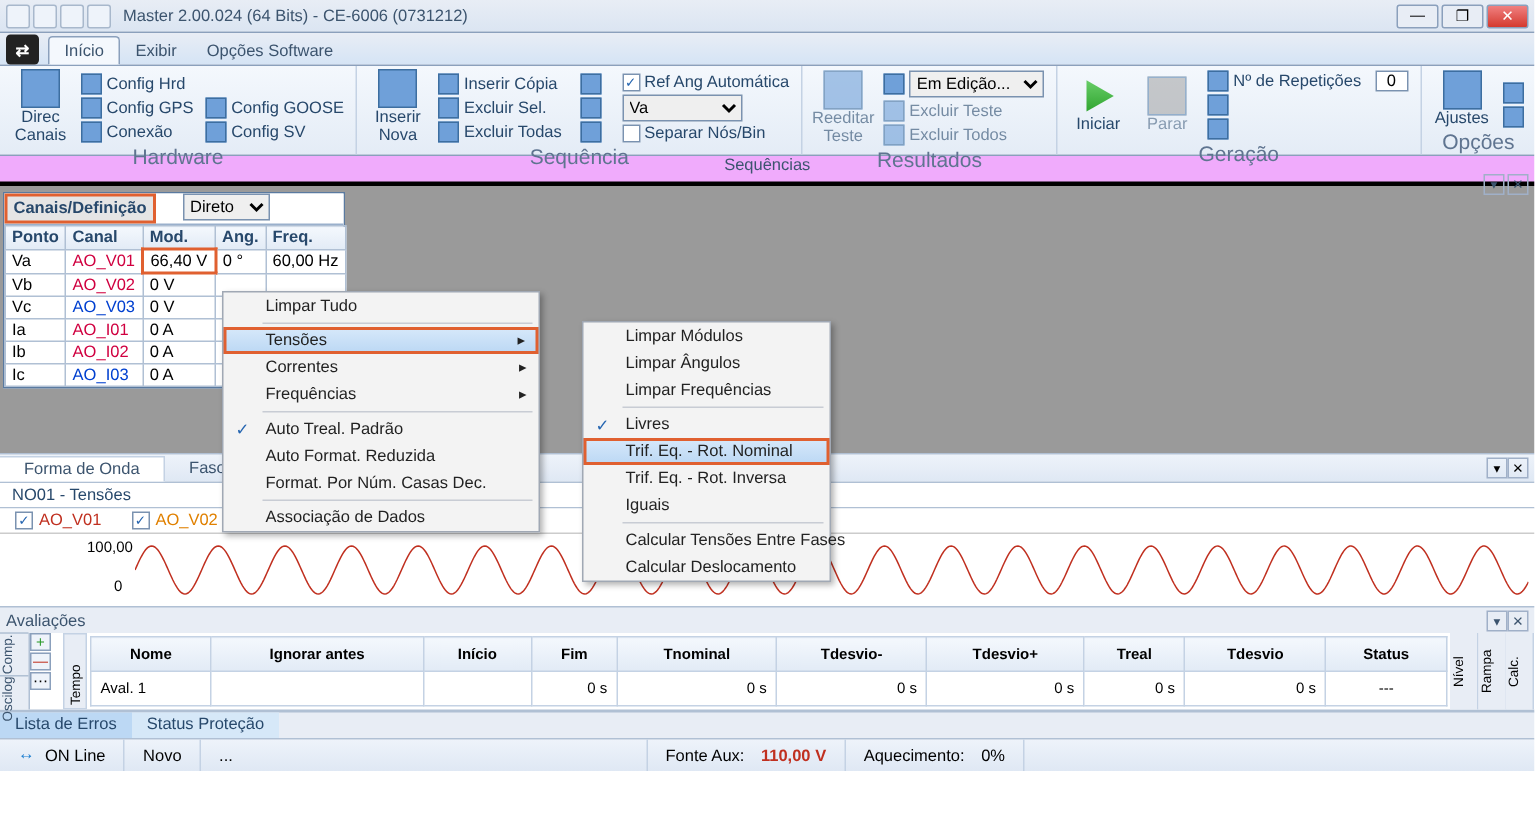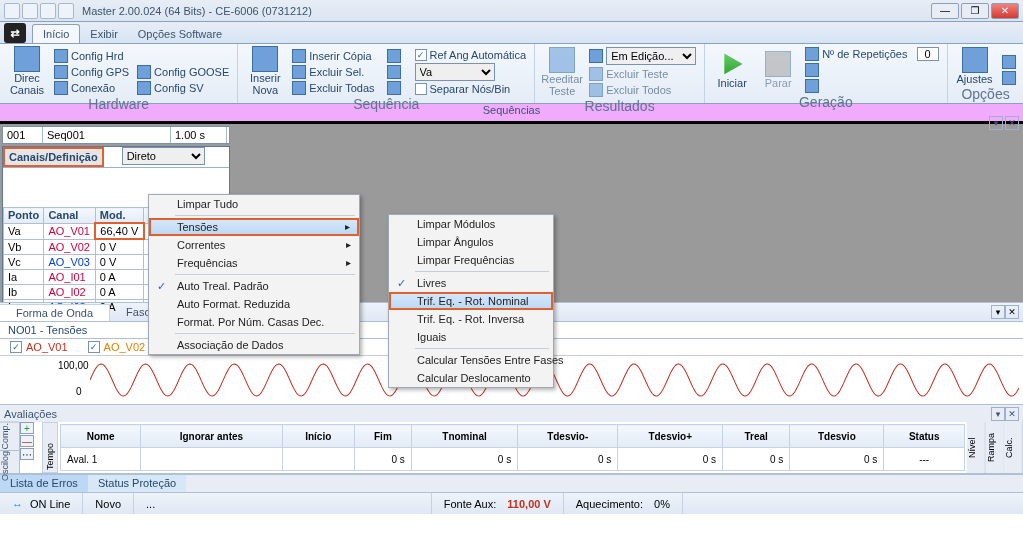--- a/index.html
+++ b/index.html
@@ -39,22 +39,22 @@
 
 .seqbar { height: 20px; background: #f0abfc; border-bottom: 3px solid #000000; display: flex; align-items: center; padding: 0 4px; color:#3c546e;flex-direction:column;}
 .seqbar .close-small { margin-left: auto; display:flex; gap:2px;}
 .close-small span { width:14px;height:14px;border:1px solid #a0b0c8;display:inline-flex;align-items:center;justify-content:center;font-size:9px;}
 .graywrap { background: #9a9a9a; padding: 2px; }
 .seqhdr { display: flex; gap: 0; border: 1px solid #7a92b0; background:#fff;}
 .seqhdr input { border: none; border-right:1px solid #aab8cc; padding:2px 4px; font-size:11px;}
 .grid-wrap { background:#fff; border:1px solid #5a7aa0; margin-top:2px;}
 .grid-top { display:flex; border-bottom:1px solid #9ab0cc; background:#fff;}
 .grid-top-lbl { padding:2px 4px; font-weight:bold; color:#27486b; border:2px solid #e06030; background:#e5e5e5;}
-.grid-top select { margin-left:18px; border:1px solid #7a92b0; font-size:11px; width:83px;}
-table.grid { border-collapse: collapse; width: 228px; margin-top: 39px; }
+.grid-top select { margin-left:18px; border:1px solid #7a92b0; font-size:11px; width:58px;}
+table.grid { border-collapse: collapse; width: 228px; }
 table.grid th, table.grid td { border: 1px solid #b0c0d4; padding: 1px 4px; font-size: 11px; text-align: left; background:#fff;}
 table.grid th { background: linear-gradient(#f4f8fd,#e2ebf6); color:#27486b; }
 td.hl { border:2px solid #e06030 !important; }
 td.lblcol { color:#d00040; }
 td.lblcol.blue { color:#0040d0; }
 
 
 .ctx { position: absolute; background: #f3f3f3; border: 1px solid #a0a8b4; box-shadow: 2px 2px 4px rgba(0,0,0,0.3); z-index: 50; }
 .ctx-item { padding: 3px 28px 3px 28px; position: relative; color:#222; white-space:nowrap;}
 .ctx-item.sel { background: linear-gradient(#d6e8fa,#bcd8f4); border:1px solid #7aa8d8; padding:2px 27px 2px 27px;}
@@ -283,25 +283,20 @@
 
 <div class="seqbar">
   <span>Sequências</span>
   <div class="close-small">
       <span>▾</span>
       <span>✕</span>
     </div>
 </div>
 
 <div class="graywrap" style="height:178px">
-  <div class="seqhdr" style="width:228px">
-    <input style="width: 40px;" value="001">
-    <input style="width: 128px;" value="Seq001">
-    <input style="width: 56px;" value="1.00 s">
-  </div>
   <div class="grid-wrap" style="width:228px">
     <div class="grid-top">
       <span class="grid-top-lbl">Canais/Definição</span>
       <select class="combo"><option>Direto</option></select>
     </div>
     <table class="grid">
       <tbody>
           <tr>
         <th>Ponto</th>
         <th>Canal</th>

